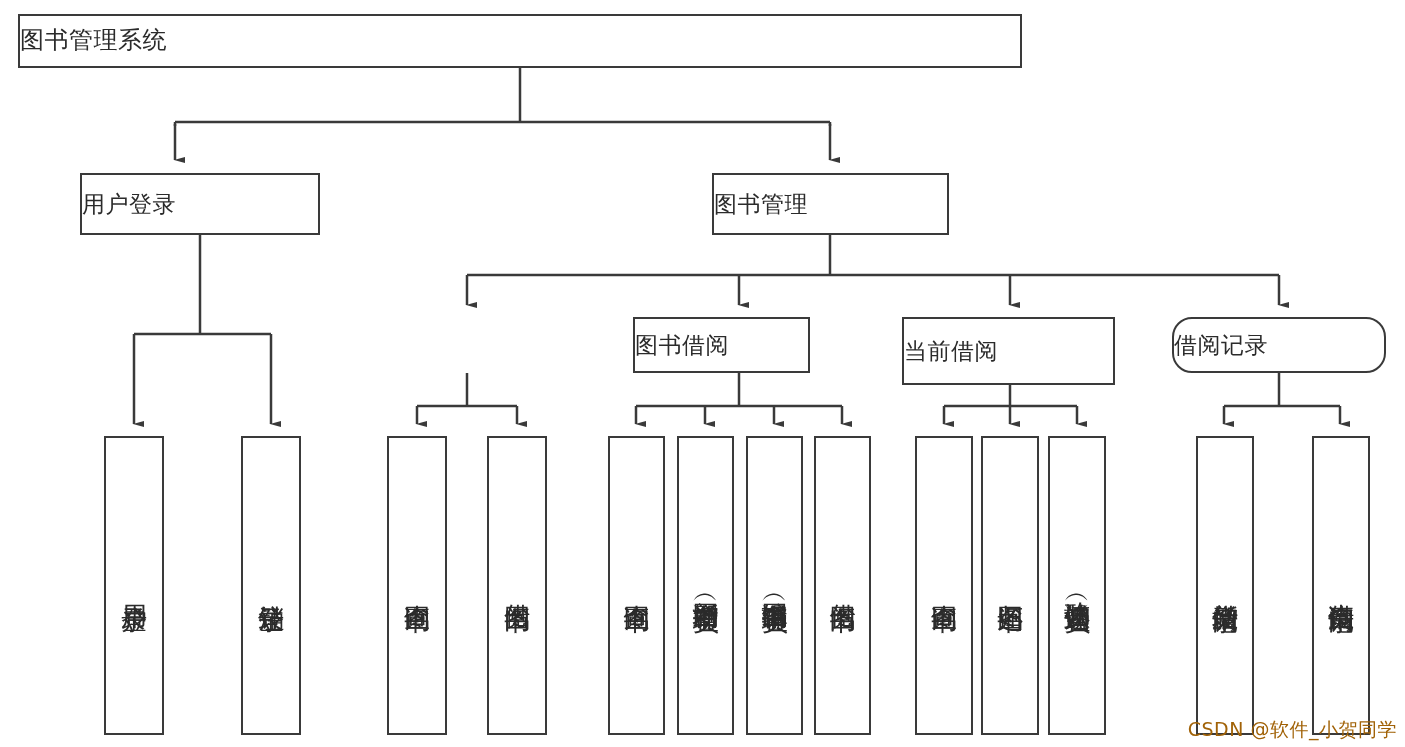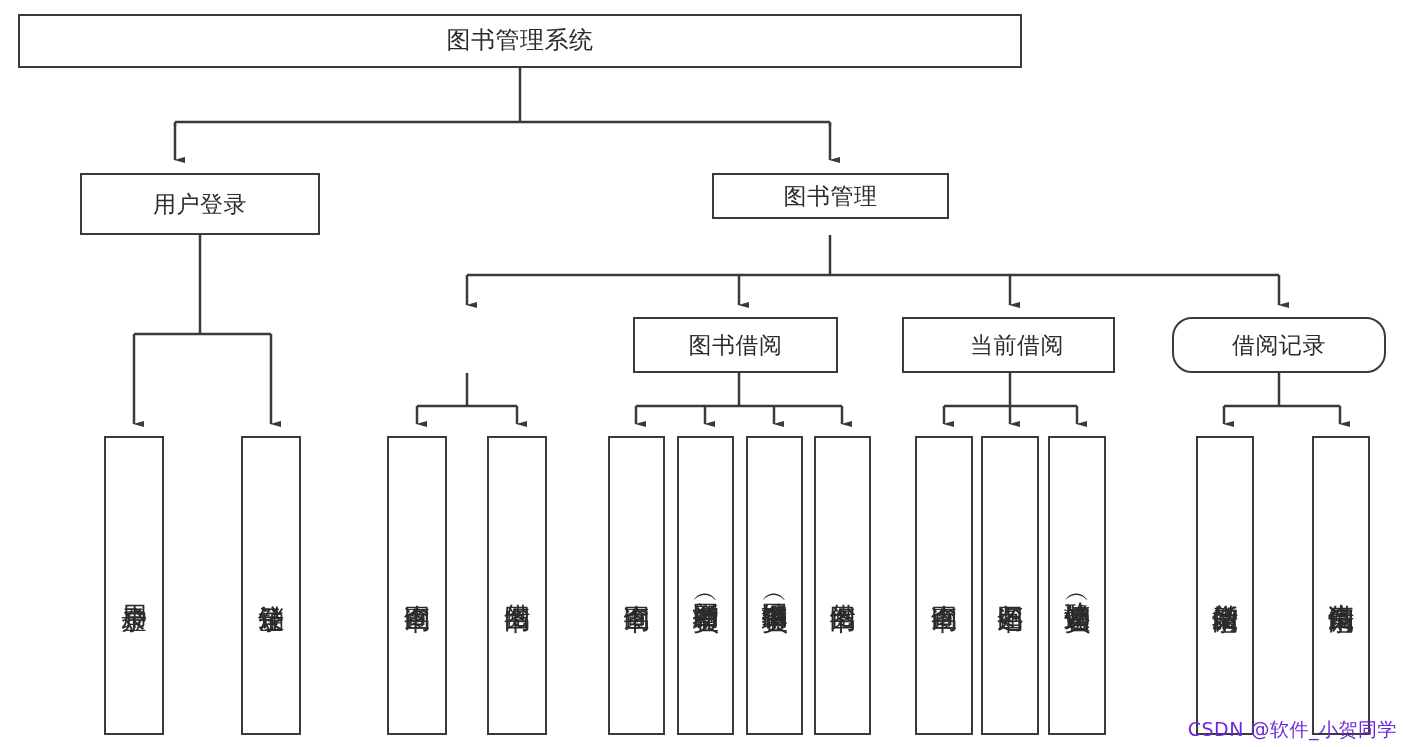--- a/index.html
+++ b/index.html
@@ -25,21 +25,21 @@
     width: 1405px;
     height: 747px;
   }
   .node {
     position: absolute;
     box-sizing: border-box;
     background: #ffffff;
     border: 2px solid #3a3a3a;
     display: flex;
     align-items: center;
-    justify-content: center;
+    justify-content: flex-start;
     color: #2b2b2b;
   }
   .node-label {
     display: block;
     line-height: 1.22;
     letter-spacing: 0.5px;
     white-space: nowrap;
   }
   .node.horizontal .node-label {
     writing-mode: horizontal-tb;
@@ -56,21 +56,21 @@
     font-size: 26px;
     line-height: 1.05;
     letter-spacing: 1px;
   }
   .node.root .node-label { font-size: 24px; }
   .watermark {
     position: absolute;
     right: 8px;
     bottom: 4px;
     font-size: 19px;
-    color: #6d28d9;
+    color: #a16207;
     white-space: nowrap;
     letter-spacing: 0.5px;
   }
 </style>
 </head>
 <body>
 
 <div id="diagram-root">
 
   <svg id="diagram-svg" viewBox="0 0 1405 747" xmlns="http://www.w3.org/2000/svg">
@@ -126,30 +126,30 @@
   </svg>
 
   <div class="node horizontal root" style="left:18px; top:14px; width:1004px; height:54px;">
     <span class="node-label">图书管理系统</span>
   </div>
 
   <div class="node horizontal" style="left:80px; top:173px; width:240px; height:62px;">
     <span class="node-label">用户登录</span>
   </div>
 
-  <div class="node horizontal" style="left:712px; top:173px; width:237px; height:46px;">
+  <div class="node horizontal" style="left:712px; top:173px; width:237px; height:62px;">
     <span class="node-label">图书管理</span>
   </div>
 
 
-  <div class="node horizontal" style="left:633px; top:317px; width:205px; height:56px;">
+  <div class="node horizontal" style="left:633px; top:317px; width:177px; height:56px;">
     <span class="node-label">图书借阅</span>
   </div>
 
-  <div class="node horizontal" style="left:902px; top:317px; width:213px; height:56px;padding-left:17px;">
+  <div class="node horizontal" style="left:902px; top:317px; width:213px; height:68px;">
     <span class="node-label">当前借阅</span>
   </div>
 
   <div class="node horizontal" style="left:1172px; top:317px; width:214px; height:56px;border-radius:20px;">
     <span class="node-label">借阅记录</span>
   </div>
 
   <div class="node vertical" style="left:104px; top:436px; width:60px; height:299px;">
     <span class="node-label">用户登录</span>
   </div>

